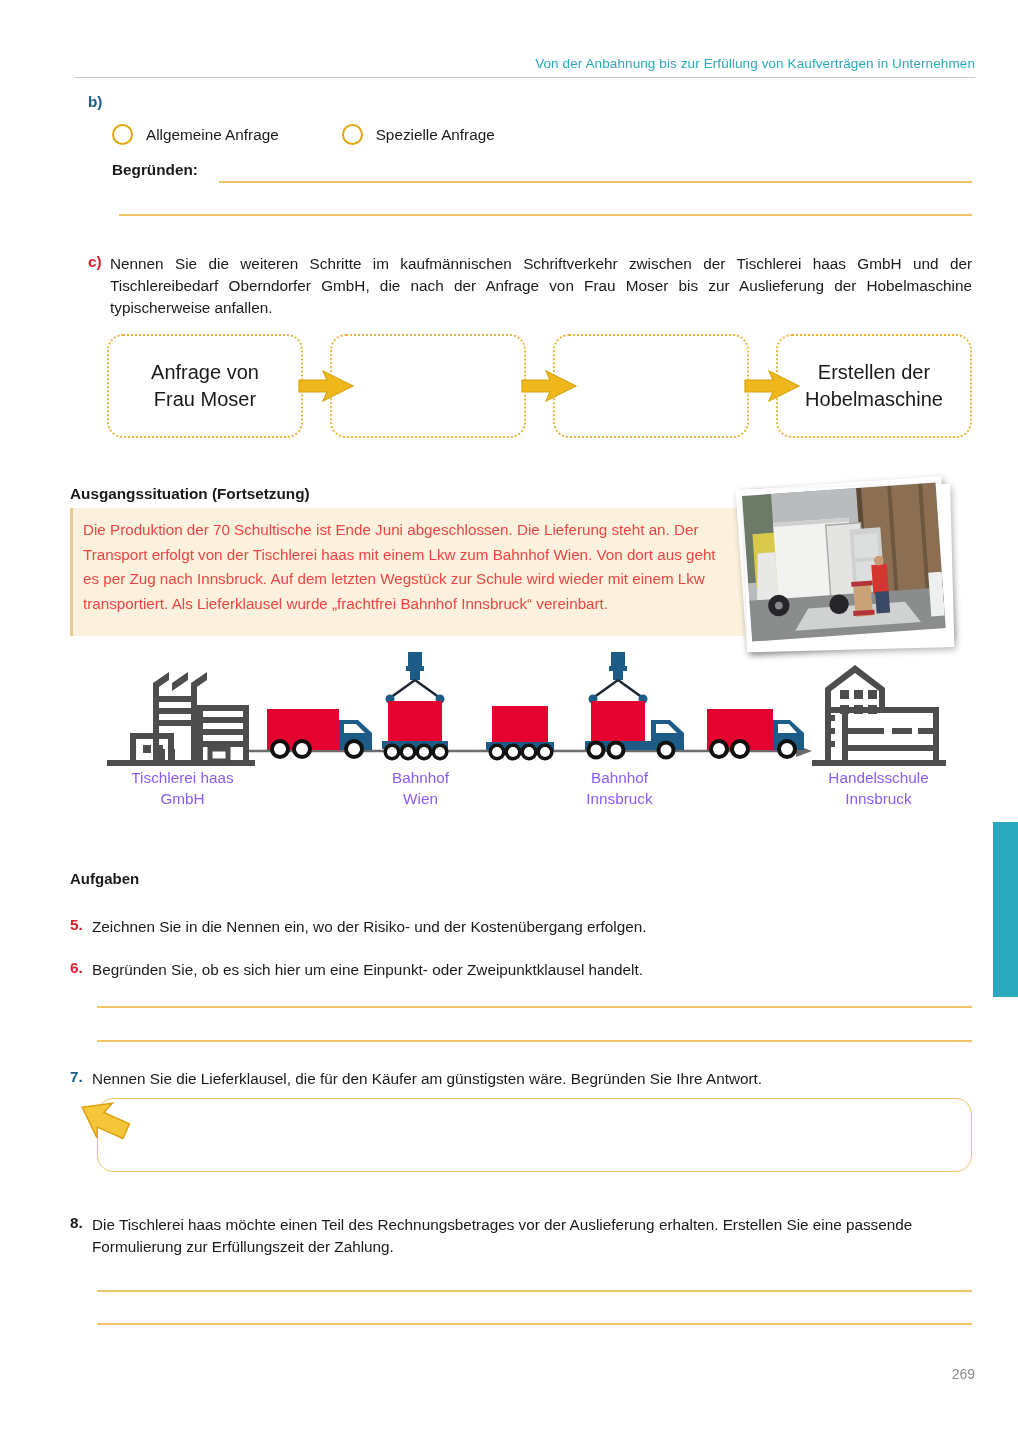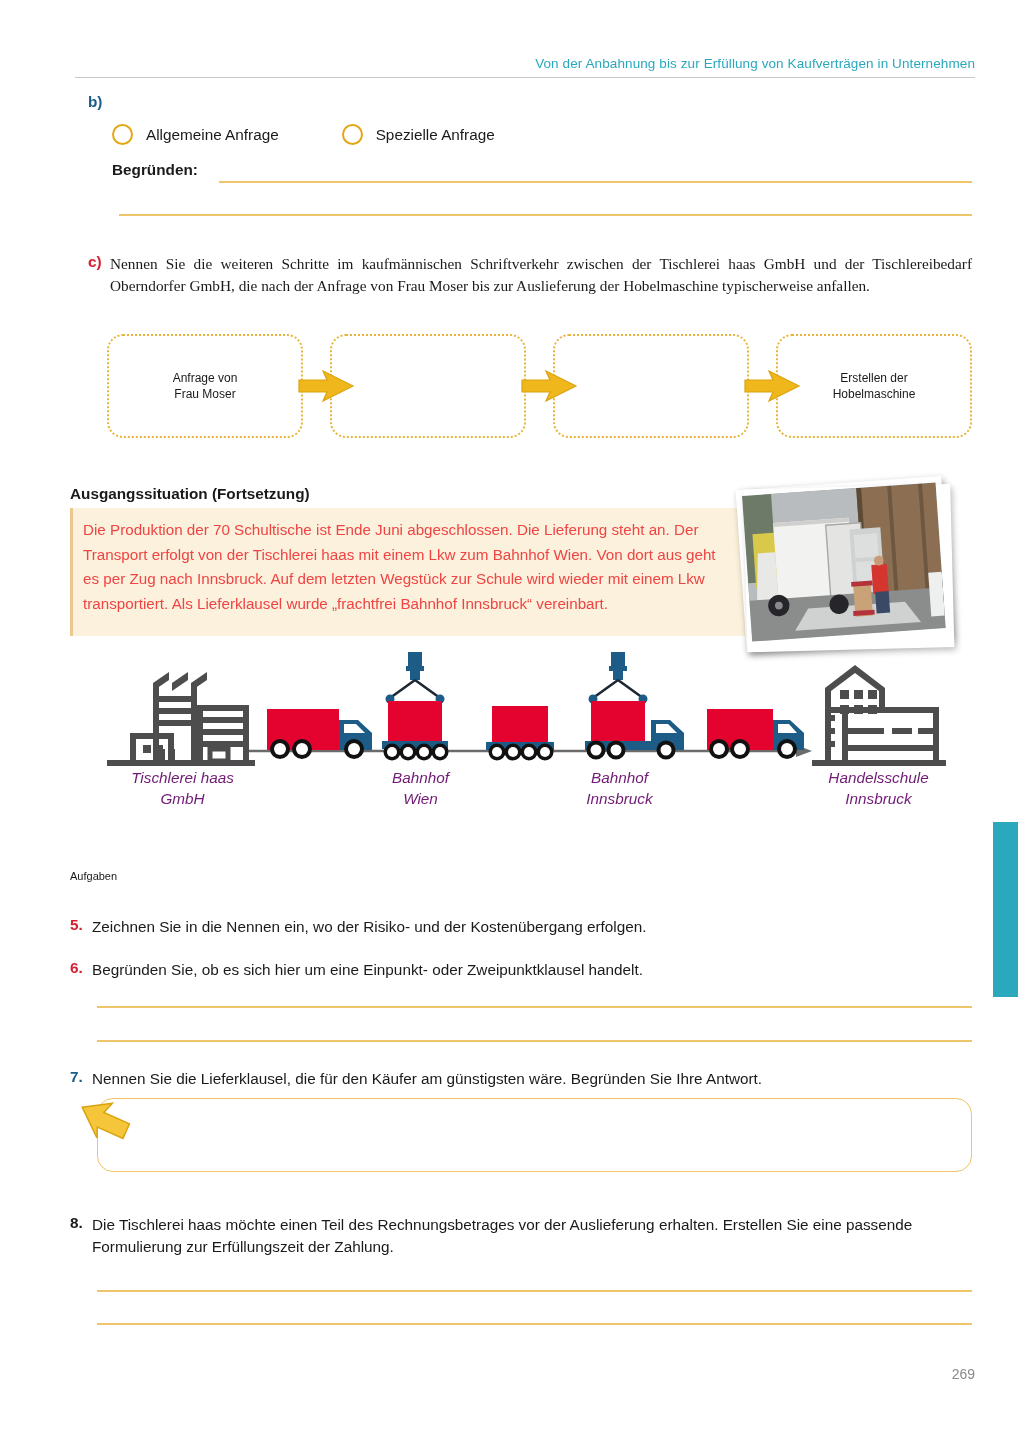--- a/index.html
+++ b/index.html
@@ -45,29 +45,29 @@
     background:#fff;
   }
   .opt-label{font-size:15.3px;margin-left:13px;white-space:nowrap;}
   .opt-gap{width:47px;}
 
   #begr-label{left:112px;top:161px;font-size:15.3px;font-weight:bold;}
   .ans-line{position:absolute;height:1.6px;background:#f0c46a;}
 
   
   #qc-marker{left:88px;top:253px;}
-  #qc-text{left:110px;top:253px;width:862px;text-align:justify;font-family:Liberation Serif, serif;}
+  #qc-text{left:110px;top:253px;width:862px;text-align:justify;}
 
   
   .flow{position:absolute;left:107px;top:334px;width:866px;height:104px;}
   .flow-box{
     position:absolute;top:0;width:196px;height:104px;
     border:2px dotted #e8b53a;border-radius:16px;box-sizing:border-box;
     display:flex;align-items:center;justify-content:center;text-align:center;
-    font-size:12px;line-height:1.35;color:#1a1a1a;background:#fff;
+    font-size:20px;line-height:1.35;color:#1a1a1a;background:#fff;
   }
   .flow-box.b1{left:0;}
   .flow-box.b2{left:223px;}
   .flow-box.b3{left:446px;}
   .flow-box.b4{left:669px;}
   .flow-arrow{position:absolute;top:34px;width:58px;height:36px;}
   .flow-arrow.a1{left:190px;}
   .flow-arrow.a2{left:413px;}
   .flow-arrow.a3{left:636px;}
 
@@ -94,25 +94,25 @@
     background:#fff;box-shadow:2px 3px 6px rgba(0,0,0,.25);z-index:-1;
     transform:rotate(2.5deg);
   }
   .photo{
     width:100%;height:100%;position:relative;overflow:hidden;background:#9aa0a4;
   }
 
   
   .transport{position:absolute;left:90px;top:650px;width:880px;height:170px;}
   .t-label{
-    position:absolute;text-align:center;font-size:15.3px;line-height:1.35;color:#701a75;font-style:italic;
-  }
-
-  
-  #aufg-title{left:70px;top:870px;font-size:11px;font-weight:normal;}
+    position:absolute;text-align:center;font-size:15.3px;line-height:1.35;color:#8b5cf6;
+  }
+
+  
+  #aufg-title{left:70px;top:870px;font-size:15px;font-weight:bold;}
   #q5-marker{left:70px;top:916px;}
   #q5-text{left:92px;top:916px;width:880px;}
   #q6-marker{left:70px;top:959px;}
   #q6-text{left:92px;top:959px;width:880px;}
   #q7-marker{left:70px;top:1068px;}
   #q7-text{left:92px;top:1068px;width:880px;}
   #q8-marker{left:70px;top:1214px;}
   #q8-text{left:92px;top:1214px;width:888px;}
 
   .ans-area{

